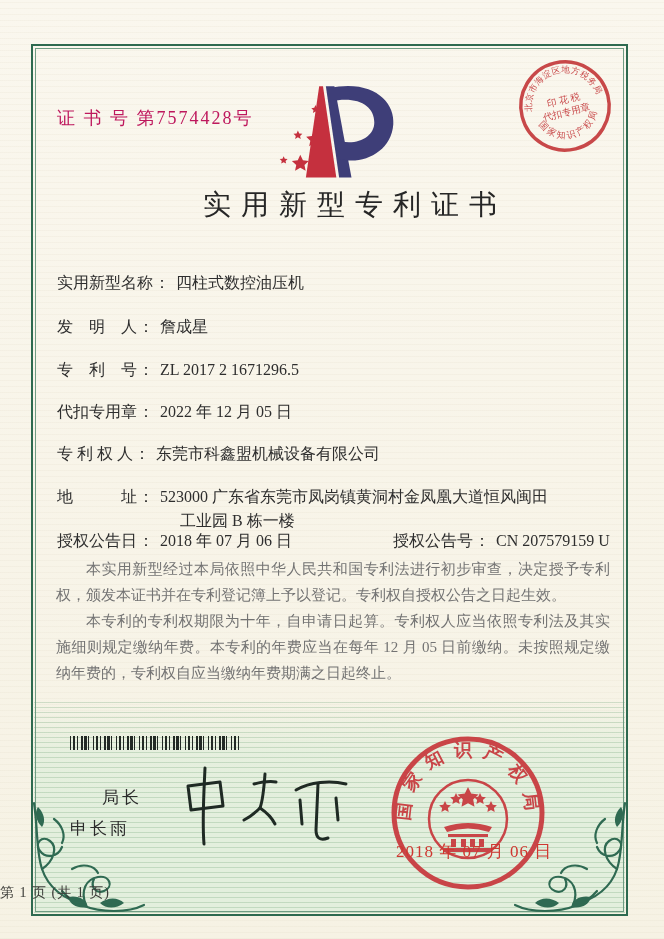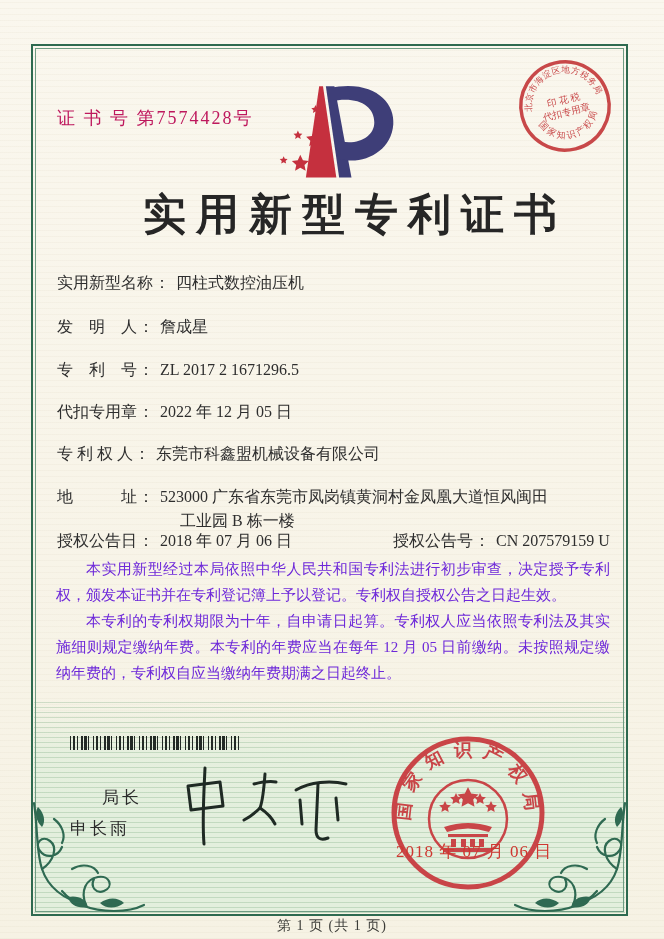--- a/index.html
+++ b/index.html
@@ -24,50 +24,50 @@
     position:absolute;left:34px;right:39px;top:698px;bottom:26px;z-index:1;
     background:
       repeating-linear-gradient(0deg, rgba(118,168,124,.30) 0 1px, rgba(0,0,0,0) 1px 5px),
       linear-gradient(to bottom, rgba(227,239,221,0) 0px, rgba(227,239,221,.85) 55px, #e3efdd 120px);
   }
   .cert-no{position:absolute;left:57px;top:106px;font-size:18px;letter-spacing:2px;color:#be185d;z-index:4;}
   .logo{position:absolute;left:266px;top:74px;width:152px;height:112px;z-index:4;}
   .tax-stamp{position:absolute;left:517px;top:58px;width:96px;height:96px;z-index:6;transform:rotate(-14deg);opacity:.92;}
   .title{
     position:absolute;left:0;right:0;top:186px;text-align:center;z-index:4;
-    font-size:43px;font-weight:bold;letter-spacing:10px;color:#262626;padding-left:46px;
+    font-size:28px;font-weight:normal;letter-spacing:10px;color:#262626;padding-left:46px;
   }
   .fields{position:absolute;left:57px;top:265px;width:556px;z-index:4;font-size:16px;}
   .frow{position:absolute;left:0;white-space:nowrap;}
   .flabel{display:inline-block;color:#2e2e2e;}
   .fcolon{display:inline-block;margin:0 6px 0 1px;}
   .fvalue{color:#2e2e2e;}
   .addr2{position:absolute;left:123px;white-space:nowrap;}
   .grantno{position:absolute;left:326px;white-space:nowrap;margin-left:10px;}
   .bodytext{
     position:absolute;left:56px;top:556px;width:554px;z-index:4;
-    font-size:15px;line-height:26px;text-align:justify;color:#6d28d9;
+    font-size:15px;line-height:26px;text-align:justify;color:#737373;
   }
   .bodytext p{margin:0;text-indent:2em;}
   .barcode{
     position:absolute;left:70px;top:736px;width:172px;height:14px;z-index:4;
     background:repeating-linear-gradient(90deg,
       #232a25 0 1.5px, rgba(0,0,0,0) 1.5px 3px,
       #232a25 3px 5.5px, rgba(0,0,0,0) 5.5px 7px,
       #232a25 7px 8px, rgba(0,0,0,0) 8px 11.5px);
   }
   .signer-title{position:absolute;left:70px;top:786px;font-size:17px;letter-spacing:3px;color:#2c2c2c;z-index:4;margin-left:32px;}
   .signer-name{position:absolute;left:70px;top:817px;font-size:17px;letter-spacing:3px;color:#2c2c2c;z-index:4;}
   .signature{position:absolute;left:168px;top:760px;width:190px;height:92px;z-index:4;}
   .office-seal{position:absolute;left:388px;top:731px;width:160px;height:160px;z-index:5;opacity:.93;}
   .seal-date{
     position:absolute;left:396px;top:840px;z-index:6;
     color:#cf3730;font-size:17px;letter-spacing:1px;white-space:nowrap;
   }
-  .footer{position:absolute;left:0;width:664px;top:884px;text-align:center;font-size:14px;color:#3c3c38;z-index:4;letter-spacing:1px;margin-top:33px;}
+  .footer{position:absolute;left:0;width:664px;top:884px;text-align:left;font-size:14px;color:#3c3c38;z-index:4;letter-spacing:1px;}
   .flourish{position:absolute;width:118px;height:122px;z-index:3;}
   .flourish.bl{left:28px;bottom:18px;}
   .flourish.br{right:33px;bottom:18px;transform:scaleX(-1);}
 </style>
 </head>
 <body>
 
 <div class="paper"></div>
 
 <div class="band"></div>

